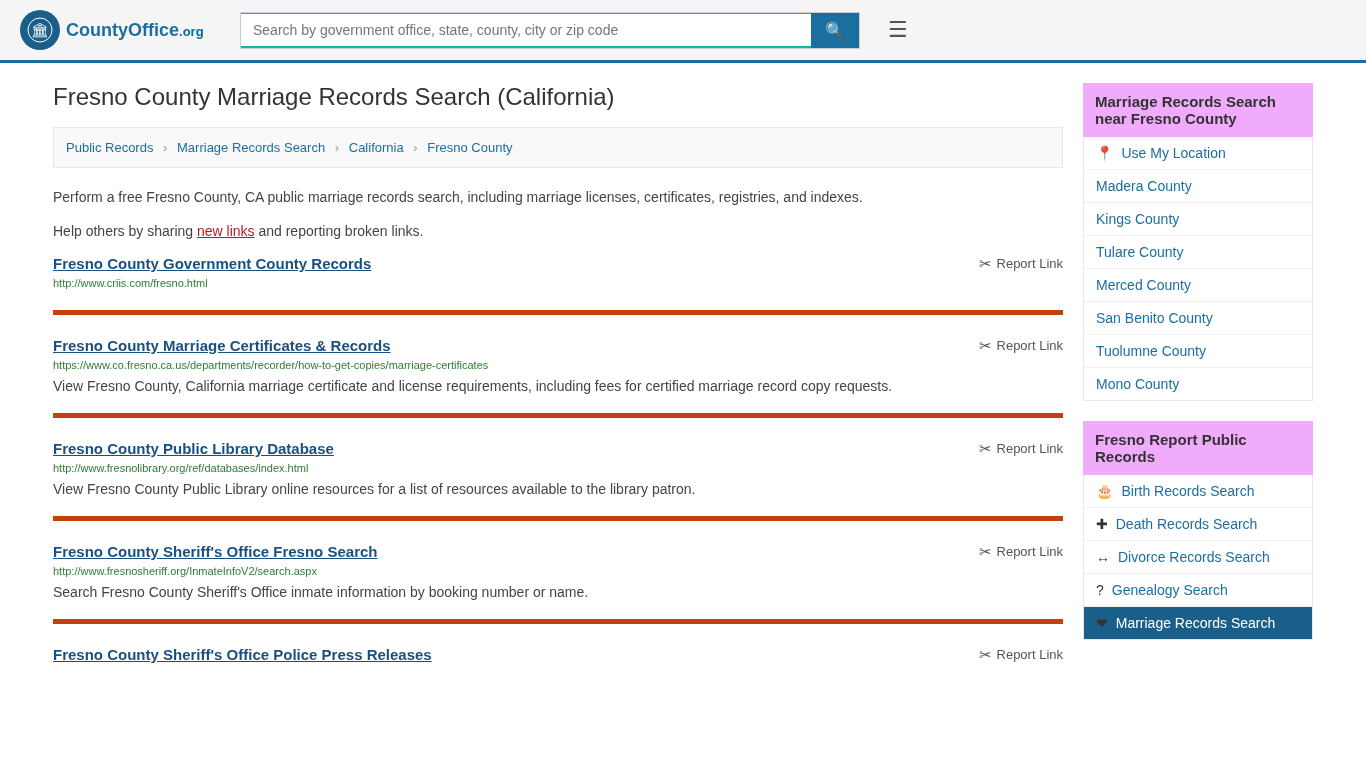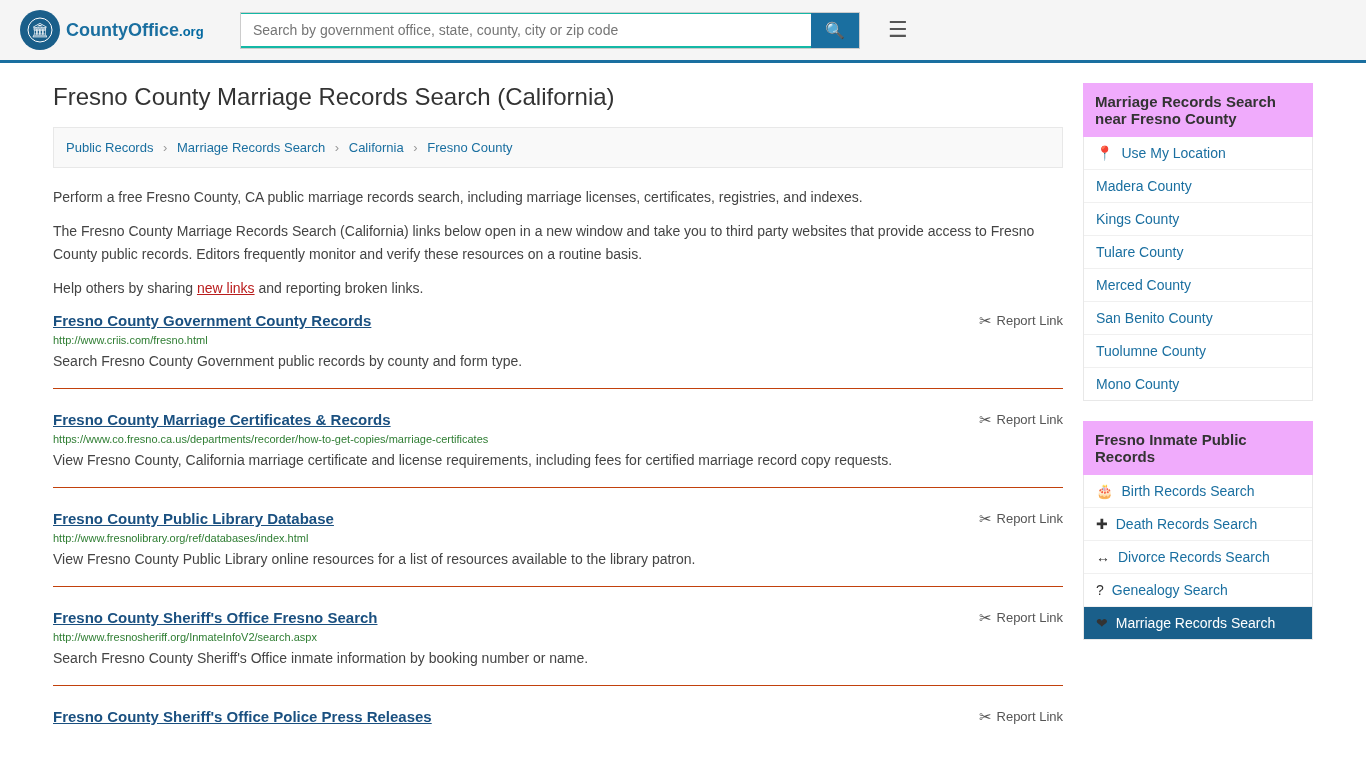--- a/index.html
+++ b/index.html
@@ -122,21 +122,21 @@
       line-height: 1.6;
     }
     .description a {
       color: #b91c1c;
       text-decoration: underline;
     }
 
     
     .record-item {
       margin-bottom: 22px;
-      border-bottom: 1px solid #c2410c;
+      border-bottom: 5px solid #c2410c;
       padding-bottom: 16px;
     }
     .record-item:last-child { border-bottom: none; }
     .record-header {
       display: flex;
       align-items: flex-start;
       justify-content: space-between;
       margin-bottom: 4px;
     }
     .record-title {
@@ -247,36 +247,34 @@
       <a href="#">Public Records</a>
       <span class="sep">›</span>
       <a href="#">Marriage Records Search</a>
       <span class="sep">›</span>
       <a href="#">California</a>
       <span class="sep">›</span>
       <a href="#">Fresno County</a>
     </nav>
 
     <p class="description">Perform a free Fresno County, CA public marriage records search, including marriage licenses, certificates, registries, and indexes.</p>
-    <p class="description">The Fresno County Marriage Records Search (California) links below open in a new window and take you to third party websites that provide access to Fresno County public records. Editors frequently monitor and verify these resources on a routine basis.</p>
     <p class="description">
       <span>Help others by sharing </span><a href="#">new links</a><span> and reporting broken links.</span>
     </p>
 
     <div id="records-list">
         <div class="record-item">
     <div class="record-header">
       <span class="record-title">Fresno County Government County Records</span>
       <span class="report-link">
         <span style="font-size:15px;">✂</span>
         <span>Report Link</span>
       </span>
     </div>
     <div class="record-url">http://www.criis.com/fresno.html</div>
-    <div class="record-desc">Search Fresno County Government public records by county and form type.</div>
   </div>
         <div class="record-item">
     <div class="record-header">
       <span class="record-title">Fresno County Marriage Certificates &amp; Records</span>
       <span class="report-link">
         <span style="font-size:15px;">✂</span>
         <span>Report Link</span>
       </span>
     </div>
     <div class="record-url">https://www.co.fresno.ca.us/departments/recorder/how-to-get-copies/marriage-certificates</div>
@@ -347,21 +345,21 @@
               <a href="#">Tuolumne County</a>
             </div>
             <div class="sidebar-item">
               <a href="#">Mono County</a>
             </div>
           </div>
       </div>
     </div>
 
     <div class="sidebar-section">
-      <div class="sidebar-section-title">Fresno Inmate Public Records</div>
+      <div class="sidebar-section-title">Fresno Report Public Records</div>
       <div class="sidebar-section-content">
         <div id="public-records-list">
             <div class="sidebar-item">
     <span style="font-size:14px;">🎂</span>
     <a href="#" style="">Birth Records Search</a>
   </div>
             <div class="sidebar-item">
     <span style="font-size:14px;">✚</span>
     <a href="#" style="">Death Records Search</a>
   </div>

